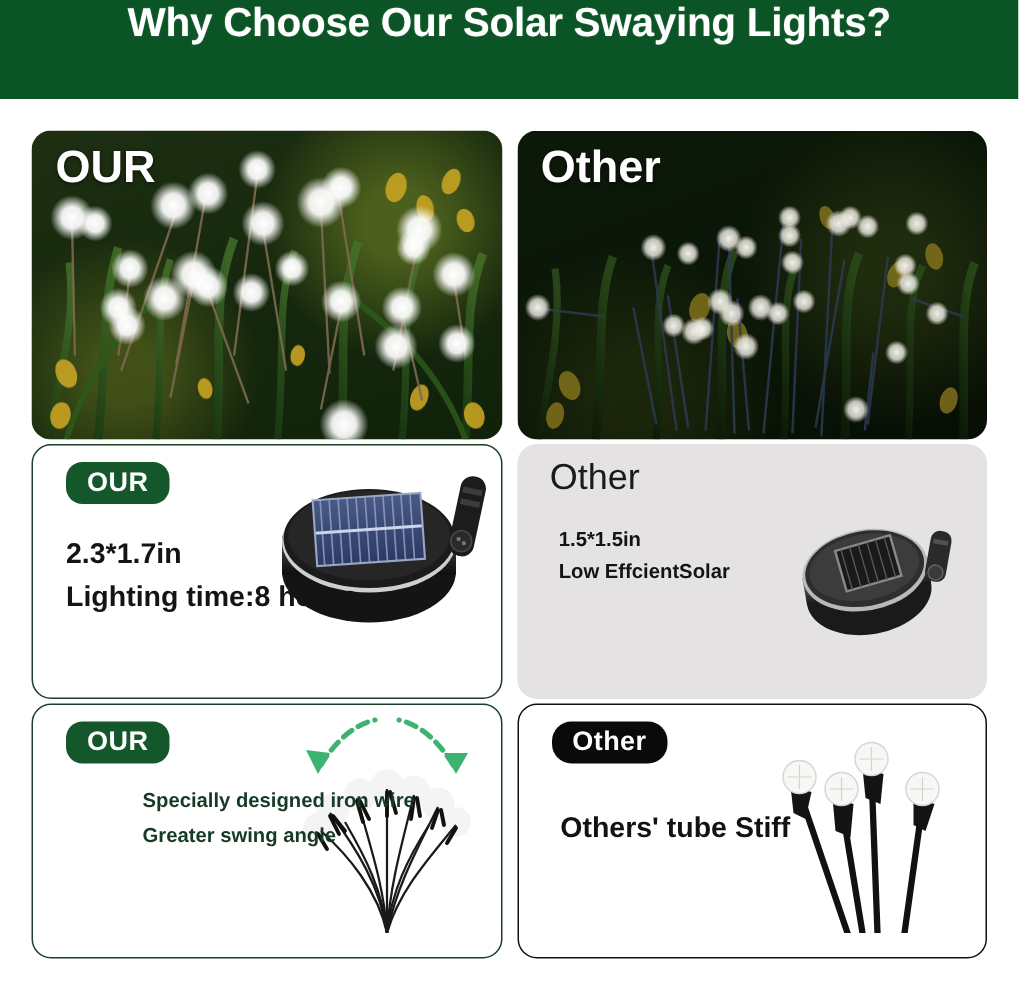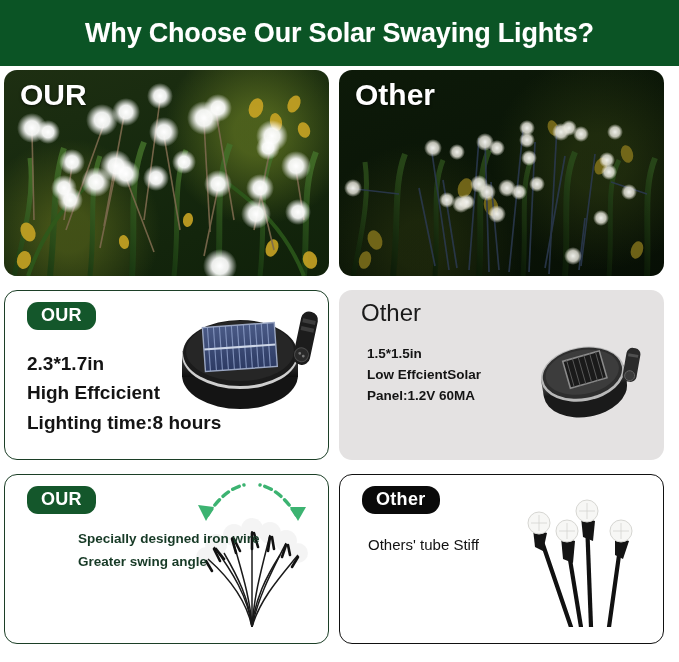--- a/index.html
+++ b/index.html
@@ -7,37 +7,37 @@
     width: 679px; height: 662px;
     background: #ffffff;
     font-family: "Liberation Sans", sans-serif;
     overflow: hidden;
   }
 
   
   .header {
     width: 679px; height: 66px;
     background: #0b5425;
-    display: flex; align-items: center; justify-content: center;
+    display: flex; align-items: flex-start; justify-content: center;
   }
   .header-title {
     color: #ffffff;
     font-size: 27px;
     font-weight: bold;
     letter-spacing: -0.2px;
     white-space: nowrap;
     text-shadow: 0 0 1px rgba(255,255,255,.3);
   }
 
   
   .grid {
-    padding: 4px;
+    padding: 21px;
     display: flex;
     flex-direction: column;
-    gap: 14px;
+    gap: 3px;
   }
   .row { display: flex; gap: 10px; }
   .cell { width: 325px; position: relative; }
 
   
   .photo {
     height: 206px;
     border-radius: 13px;
     position: relative;
     overflow: hidden;
@@ -122,24 +122,24 @@
     left: 25px; top: 52px;
     font-size: 13.5px;
     line-height: 1.72;
     color: #173a26;
     font-weight: bold;
     z-index: 4;
     margin-left: 48px;
   }
   .other-line {
     position: absolute;
-    left: 28px; top: 61px;
-    font-size: 15px;
+    left: 28px; top: 72px;
+    font-size: 19px;
     color: #121212;
-    font-weight: normal;
+    font-weight: bold;
     z-index: 4;
   }
 
   .art { position: absolute; z-index: 2; }
   .art-solar-our  { right: 4px;  top: 12px;  width: 146px; height: 122px; }
   .art-solar-oth  { right: 16px; top: 38px;  width: 120px; height: 100px; }
   .art-wire       { right: 10px; top: 4px;   width: 132px; height: 148px; }
   .art-tube       { right: 14px; top: 22px;  width: 140px; height: 130px; }
 </style>
 </head>
@@ -368,21 +368,20 @@
             <rect x="120" y="16" width="13" height="4" fill="#3c3c3c"></rect>
             <rect x="120" y="24" width="13" height="4" fill="#3c3c3c"></rect>
             <circle cx="126" cy="52" r="7" fill="#2a2a2a" stroke="#4a4a4a" stroke-width="1"></circle>
             <circle cx="124" cy="51" r="1.4" fill="#777"></circle>
             <circle cx="128" cy="53" r="1.4" fill="#777"></circle>
           </g>
         </svg>
 
         <div class="spec-list">
           <div>2.3*1.7in</div>
-          <div>High Effcicient</div>
           <div>Lighting time:8 hours</div>
         </div>
       </div>
     </div>
 
     <div class="cell">
       <div class="card card-other-gray">
         <div class="plain-heading">Other</div>
 
         <svg class="art art-solar-oth" viewBox="0 0 120 100">
@@ -414,21 +413,20 @@
           <g transform="rotate(10 104 40)">
             <rect x="96" y="20" width="14" height="34" rx="6" fill="#2a2a2a"></rect>
             <rect x="98" y="26" width="10" height="3" fill="#505050"></rect>
             <circle cx="103" cy="48" r="5" fill="#3a3a3a" stroke="#666" stroke-width=".9"></circle>
           </g>
         </svg>
 
         <div class="spec-list gray-panel">
           <div>1.5*1.5in</div>
           <div>Low EffcientSolar</div>
-          <div>Panel:1.2V 60MA</div>
         </div>
       </div>
     </div>
   </div>
 
   <div class="row">
 
     <div class="cell">
       <div class="card card-our">
         <div class="badge badge-green">OUR</div>

